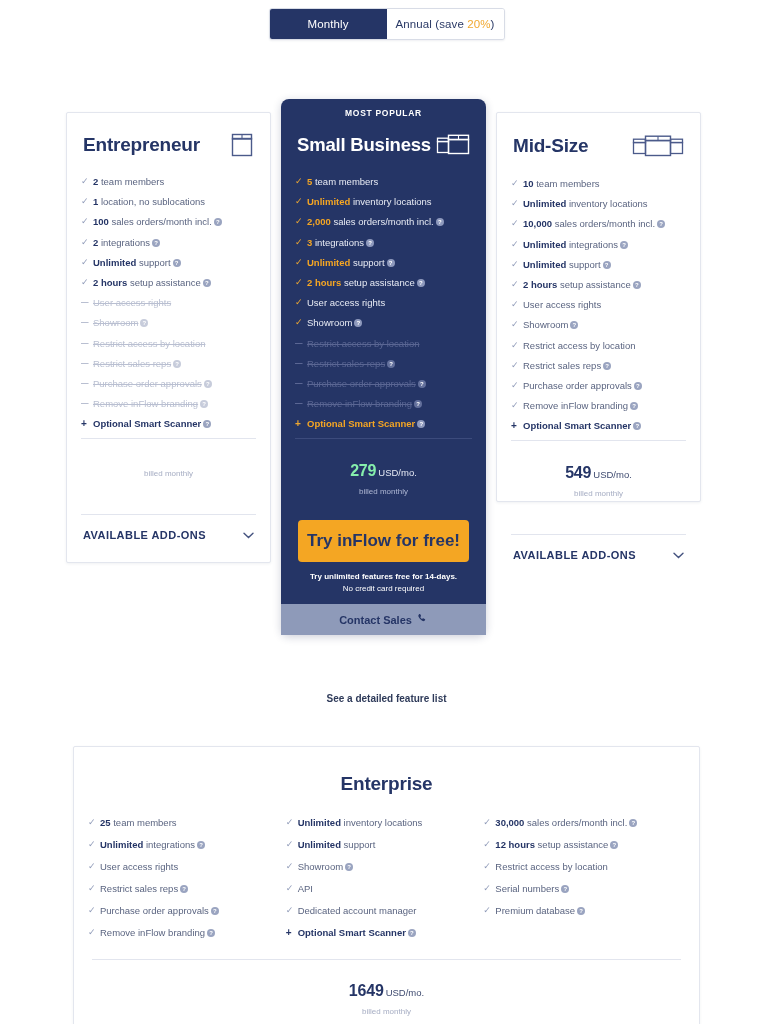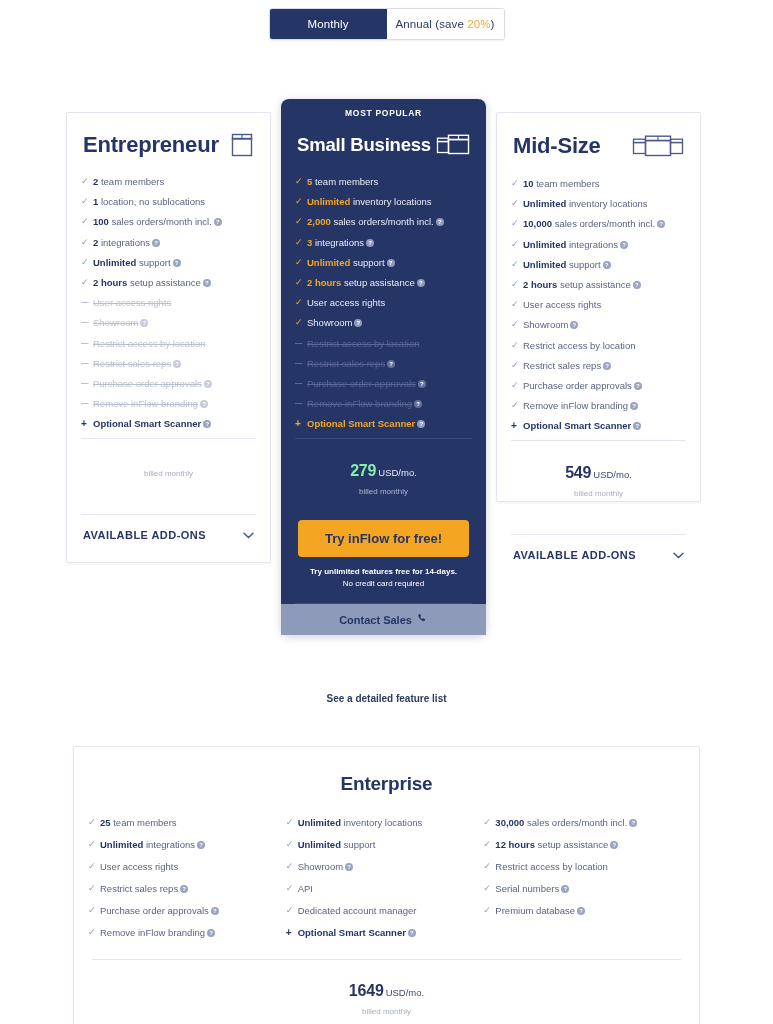--- a/index.html
+++ b/index.html
@@ -74,21 +74,21 @@
   }
 
   .card-head {
     display: flex;
     align-items: center;
     justify-content: space-between;
     padding: 19px 16px 0 16px;
   }
   .featured .card-head { padding-top: 8px; }
   .plan-name {
-    font-size: 22px;
+    font-size: 19px;
     font-weight: bold;
     color: #253566;
     letter-spacing: -.2px;
   }
   .featured .plan-name { color: #ffffff; font-size: 18.5px; }
 
   
   .boxicon { display: block; }
 
   
@@ -158,21 +158,21 @@
 
   
   .cta {
     display: block;
     margin: 24px 17px 0;
     background: #f4a623;
     color: #253566;
     border: none;
     border-radius: 4px;
     font-family: "Liberation Sans", sans-serif;
-    font-size: 13px;
+    font-size: 17px;
     font-weight: bold;
     padding: 11px 0;
     width: calc(100% - 34px);
     cursor: pointer;
   }
   .cta-sub {
     text-align: center;
     color: #ffffff;
     font-size: 8px;
     font-weight: bold;

